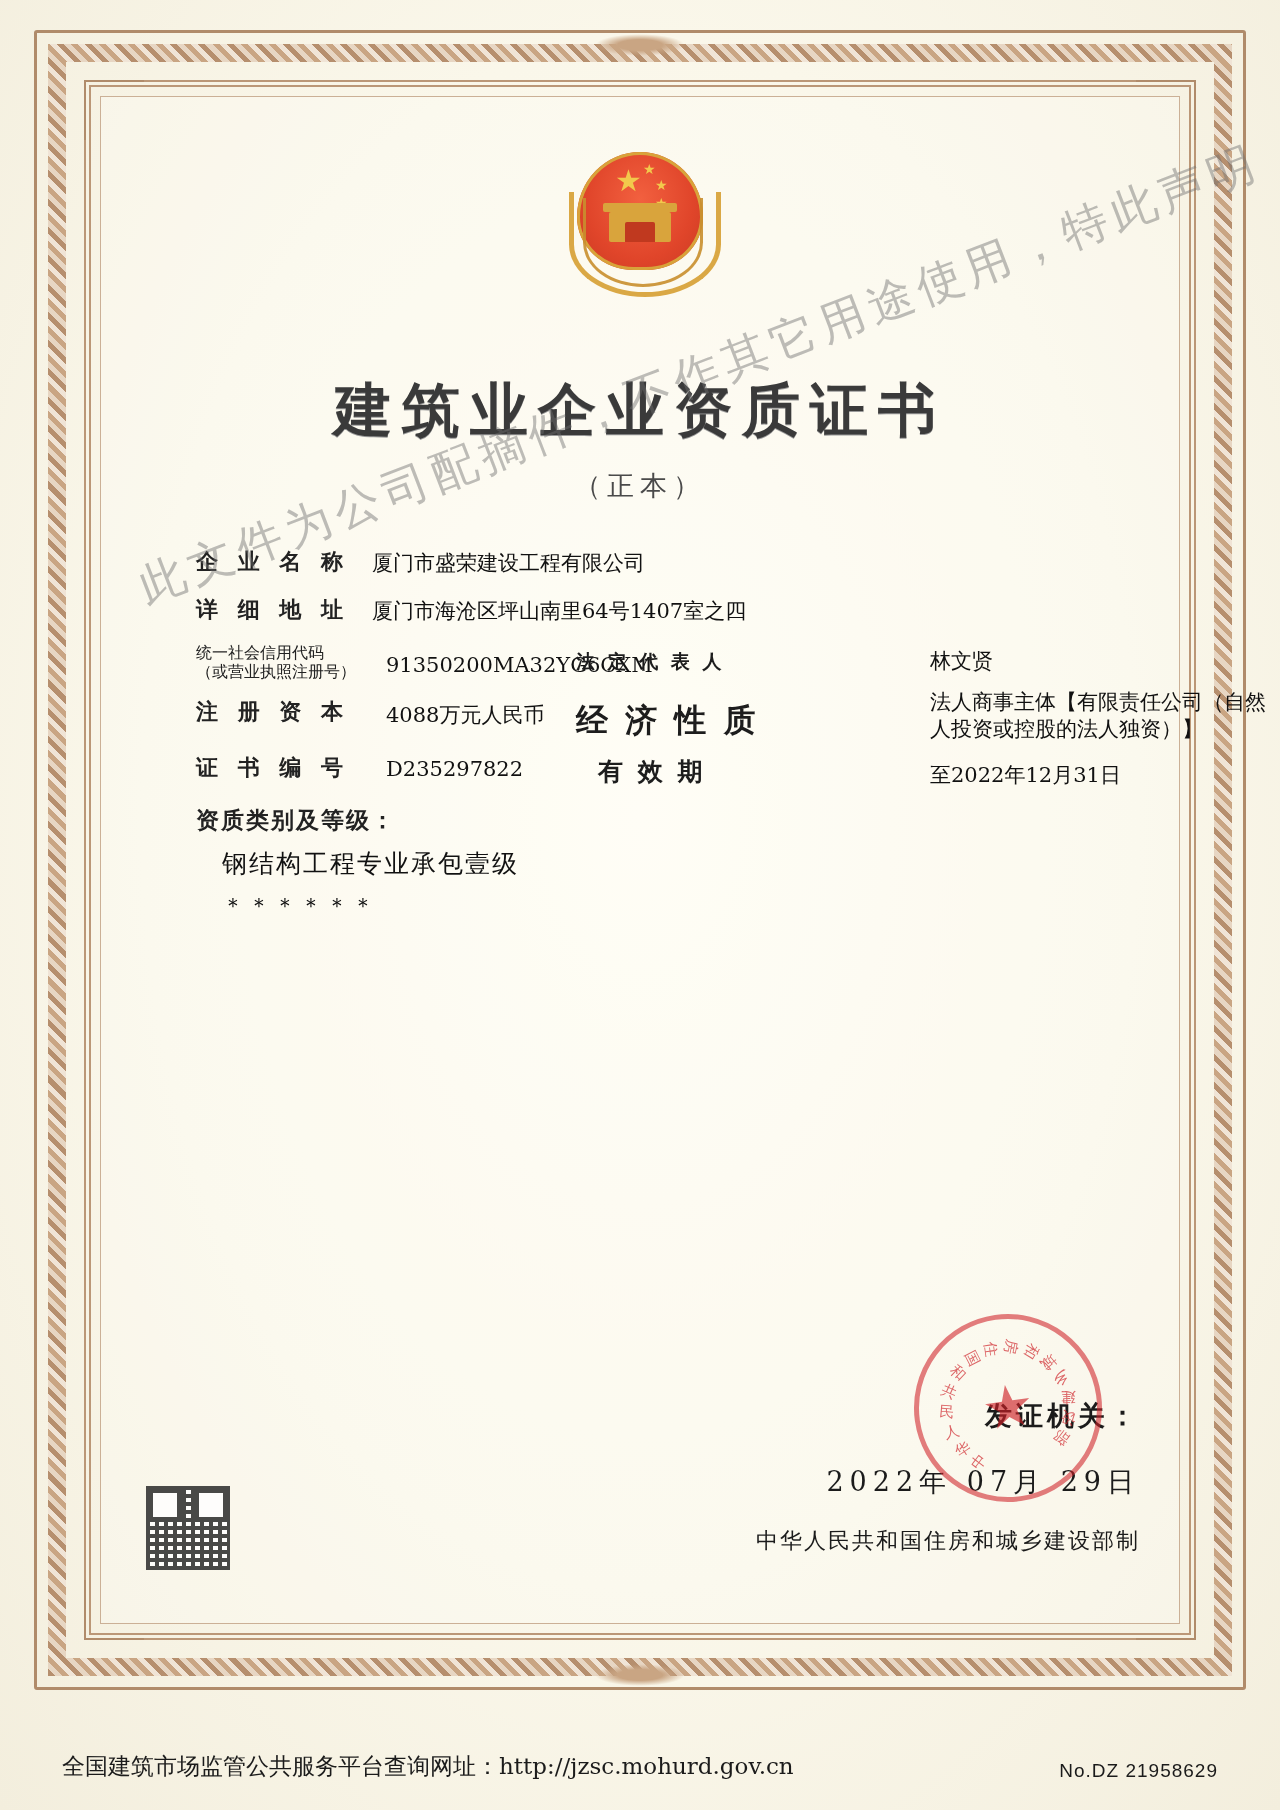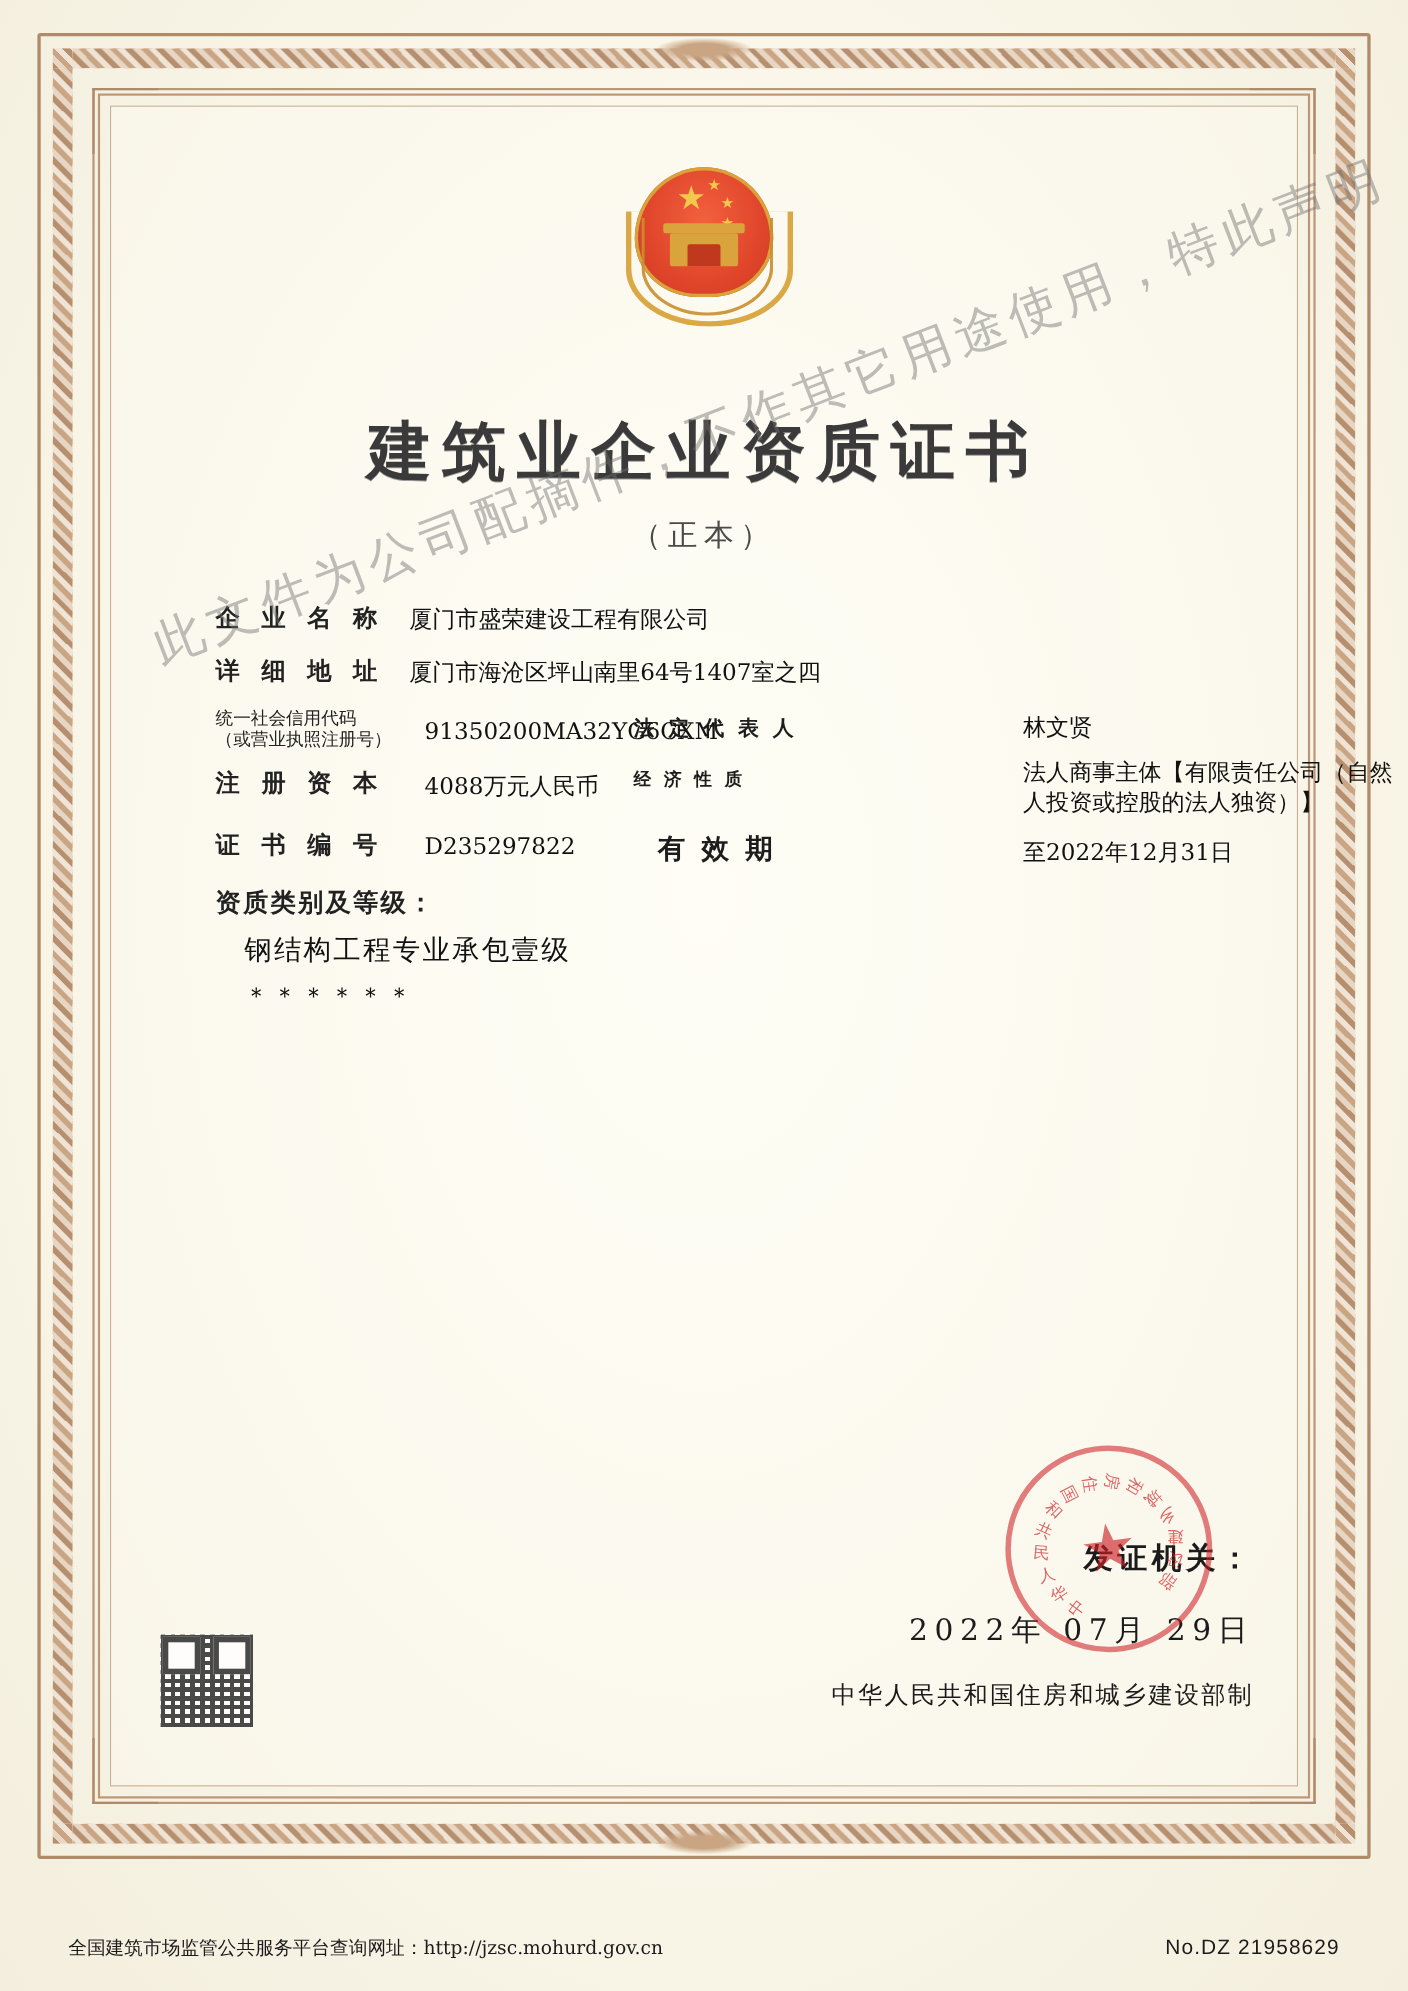--- a/index.html
+++ b/index.html
@@ -137,21 +137,21 @@
   .r1 .val{left:176px;top:4px;}
   .r2 .lbl{left:0;top:2px;}
   .r2 .val{left:176px;top:4px;}
 
   .r3 .lbl{left:0;top:0;width:180px;}
   .r3 .val{left:190px;top:10px;}
   .r3 .lbl2{position:absolute;left:380px;top:6px;font-size:19px;font-weight:bold;letter-spacing:3px;}
 
   .r4 .lbl{left:0;top:2px;}
   .r4 .val{left:190px;top:6px;}
-  .r4 .lbl2{position:absolute;left:380px;top:4px;font-size:16px;font-weight:bold;letter-spacing:3px;}
+  .r4 .lbl2{position:absolute;left:380px;top:4px;font-size:32px;font-weight:bold;letter-spacing:3px;}
 
   .r5 .lbl{left:0;top:2px;}
   .r5 .val{left:190px;top:6px;}
   .r5 .lbl2{position:absolute;left:402px;top:4px;font-size:25px;font-weight:bold;letter-spacing:3px;}
 
   .r6 .lbl{left:0;top:2px;font-size:23px;letter-spacing:2px;}
   .scope{
     position:absolute;left:26px;top:44px;font-size:25px;letter-spacing:2px;
     color:#111;font-family:"DejaVu Sans","Liberation Sans",sans-serif;
   }
@@ -208,21 +208,21 @@
   }
   .qr:before,.qr:after{
     content:"";position:absolute;width:24px;height:24px;background:#fff;
     border:5px solid #2b2b2b;
   }
   .qr:before{left:2px;top:2px;}
   .qr:after{right:2px;top:2px;}
 
   
   .footer-left{
-    position:absolute;left:62px;bottom:28px;font-size:17px;color:#1b1b1b;
+    position:absolute;left:62px;bottom:28px;font-size:23px;color:#1b1b1b;
     font-family:"DejaVu Serif","Liberation Serif",serif;
   }
   .footer-right{
     position:absolute;right:62px;bottom:28px;font-size:19px;color:#1b1b1b;
     font-family:Liberation Sans, sans-serif;letter-spacing:1px;
   }
 
   
   .watermark{
     position:absolute;left:130px;top:560px;width:1020px;

